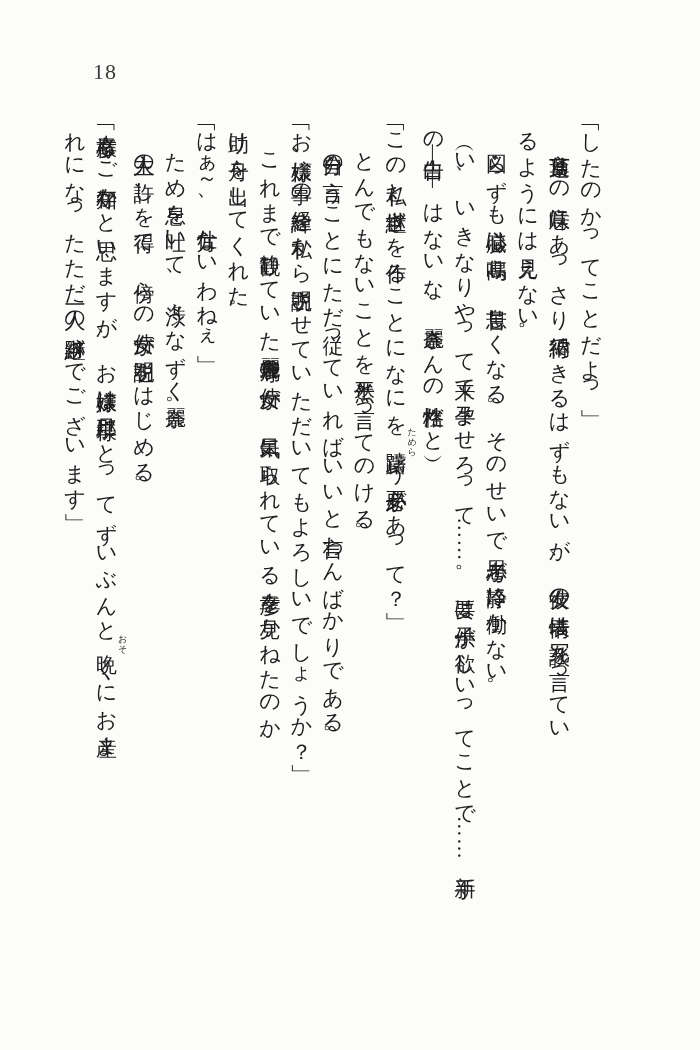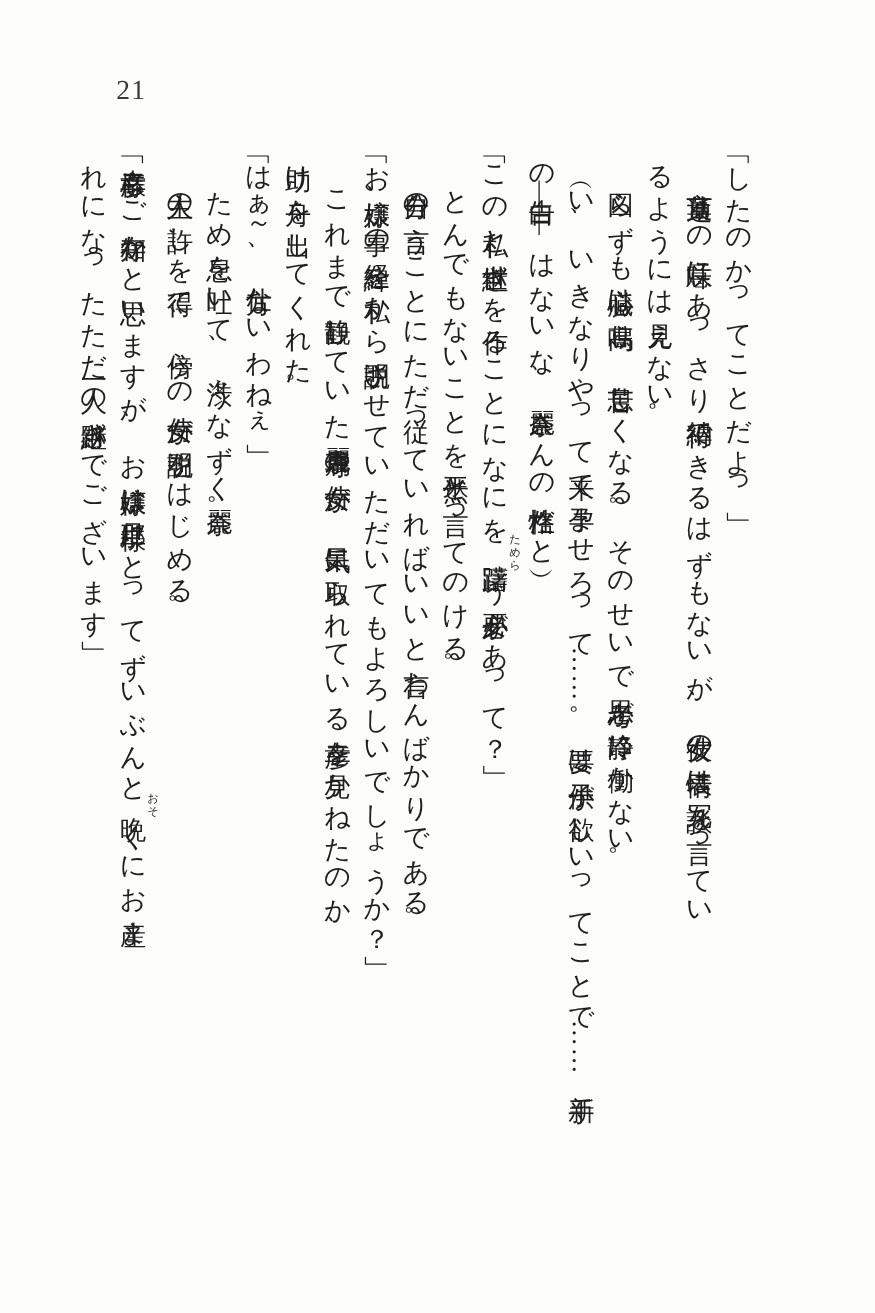--- a/index.html
+++ b/index.html
@@ -52,21 +52,21 @@
   rt {
     font-size: 9px;
     letter-spacing: 0;
     color: #2a2a2a;
   }
 </style>
 </head>
 <body>
 
 <div class="page">
-  <div class="page-number">21</div>
+  <div class="page-number">18</div>
   <div class="text-block">
       <p class="line">「したのかってことだよっ」</p>
       <p class="line indent">言葉通りの意味にあっさり納得できるはずもないが、彼女の表情は冗談を言ってい</p>
       <p class="line">るようには見えない。</p>
       <p class="line indent">図らずも心臓は高鳴り、息苦しくなる。そのせいで思考が冷静に働かない。</p>
       <p class="line indent">（い、いきなりやって来て孕ませろって……。要は子供が欲しいってことで……新手</p>
       <p class="line">の告白――はないな、麗奈さんの性格だと）</p>
       <p class="line">「この私と世継ぎを作ることになにを<ruby>躊躇<rt>ためら</rt></ruby>う必要があって？」</p>
       <p class="line indent">とんでもないことを平然と言ってのける。</p>
       <p class="line indent">自分の言うことにただ従っていればいいと言わんばかりである。</p>

